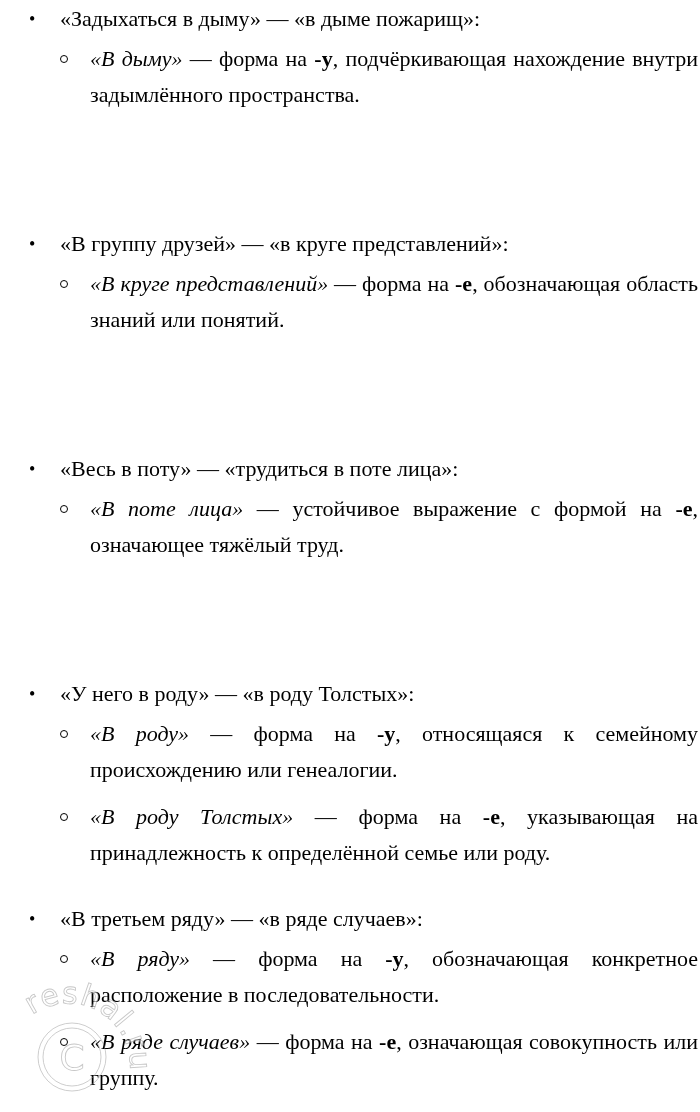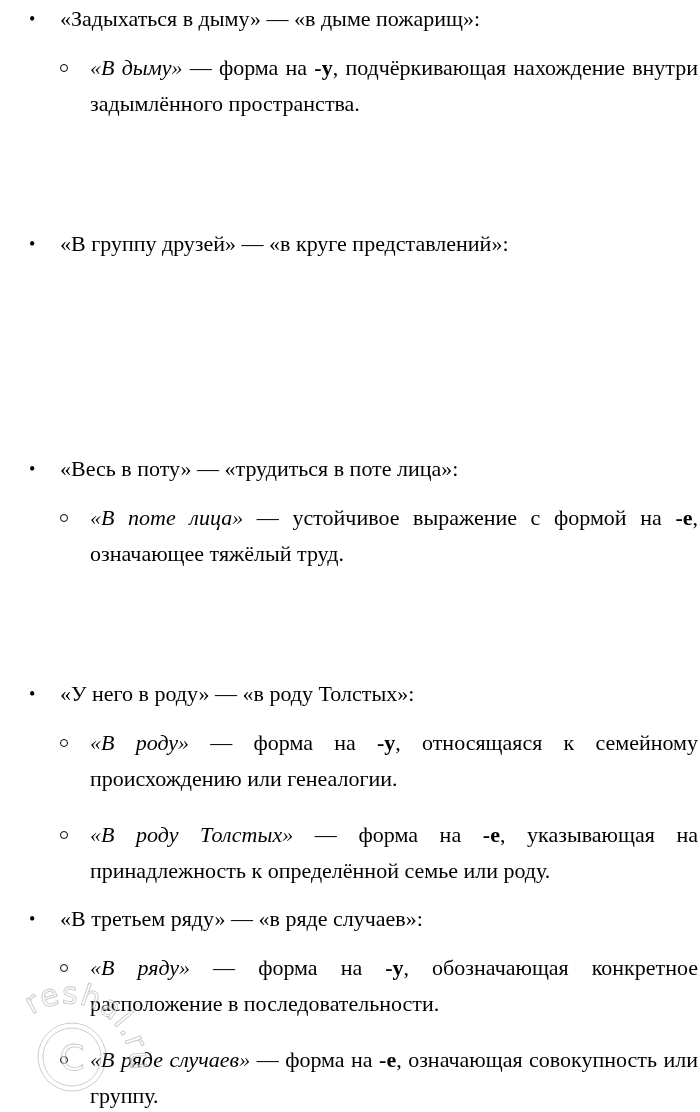--- a/index.html
+++ b/index.html
@@ -40,21 +40,21 @@
     font-size: 18px;
     line-height: 22px;
   }
   .heading b { font-weight: normal; }
   .sub {
     position: relative;
     padding-left: 90px;
     padding-right: 2px;
     line-height: 36px;
     text-align: justify;
-    margin-top: 20px;
+    margin-top: 11px;
   }
   .sub .circle {
     position: absolute;
     left: 60px;
     top: 14px;
     width: 6px;
     height: 6px;
     border: 1px solid #000;
     border-radius: 50%;
   }
@@ -92,20 +92,24 @@
     <div class="sub">
       <span class="circle"></span>
       <i>«В дыму»</i><span> — форма на </span><b>-у</b><span>, подчёркивающая нахождение внутри задымлённого пространства.</span>
     </div>
   </div>
 
   <div class="section" id="sec-1">
     <div class="heading">
       <span class="bullet">•</span>
       <b>«В группу друзей» — «в круге представлений</b><span>»:</span>
+    </div>
+    <div class="sub">
+      <span class="circle"></span>
+      <i>«В круге представлений»</i><span> — форма на </span><b>-е</b><span>, обозначающая область знаний или понятий.</span>
     </div>
   </div>
 
   <div class="section" id="sec-2">
     <div class="heading">
       <span class="bullet">•</span>
       <b>«Весь в поту» — «трудиться в поте лица</b><span>»:</span>
     </div>
     <div class="sub">
       <span class="circle"></span>

